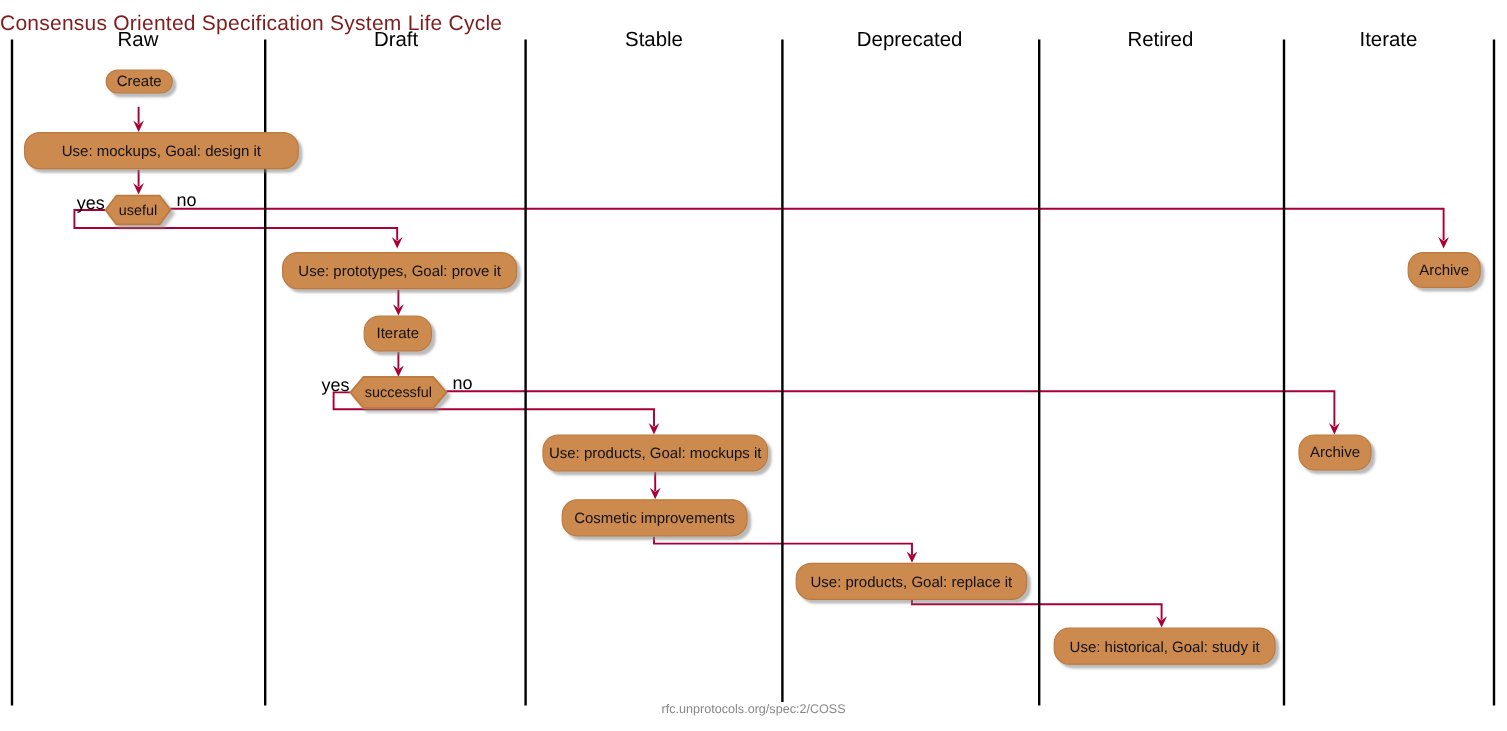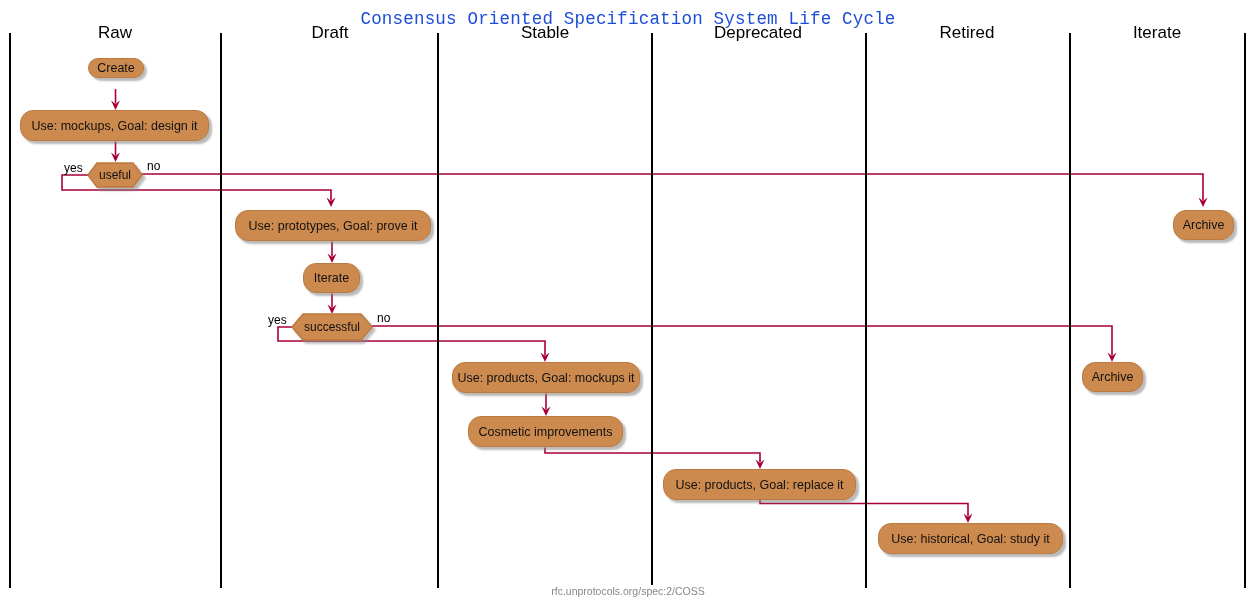--- a/index.html
+++ b/index.html
@@ -9,43 +9,43 @@
     --lane-line:#000000;
     --footer:#888888;
     --text:#111111;
   }
   html,body{margin:0;padding:0;background:#ffffff;}
   #stage{
     position:relative;width:1256px;height:609px;background:#ffffff;overflow:hidden;
     font-family:"Liberation Sans","DejaVu Sans",sans-serif;color:var(--text);
   }
   #title{
-    position:absolute;left:0;right:0;top:9px;text-align:center;
-    font-size:17.5px;letter-spacing:0.2px;color:#1d4ed8;font-family:Liberation Mono, monospace;
+    position:absolute;left:0;right:0;top:9px;text-align:left;
+    font-size:17.5px;letter-spacing:0.2px;color:#7f1d1d;
   }
   .lane-label{
     position:absolute;top:23px;transform:translateX(-50%);
     font-size:17px;color:#000;white-space:nowrap;
   }
   svg#wires{position:absolute;left:0;top:0;}
   .node{
     position:absolute;box-sizing:border-box;
     background:var(--node-fill);
     border:1.5px solid var(--node-border);
     border-radius:13px;
     box-shadow:3px 3px 2px rgba(130,130,130,0.55);
     display:flex;align-items:center;justify-content:center;
     font-size:12.5px;white-space:nowrap;color:var(--text);
   }
   .hex-label{
     position:absolute;display:flex;align-items:center;justify-content:center;
     font-size:12px;color:var(--text);white-space:nowrap;
   }
   .branch-label{
-    position:absolute;font-size:12px;color:#000;white-space:nowrap;
+    position:absolute;font-size:15px;color:#000;white-space:nowrap;
   }
   #footer{
     position:absolute;left:0;right:0;top:585px;text-align:center;
     font-size:10.5px;color:var(--footer);
   }
 </style>
 </head>
 <body>
 
 <div id="stage">
@@ -104,21 +104,21 @@
       <line x1="1245" y1="33" x2="1245" y2="588"></line>
     </g>
 
     <g style="fill:var(--node-fill);stroke:var(--node-border)" stroke-width="1.5" filter="url(#ds)">
       <polygon points="88,175 97,163 133,163 142,175 133,187 97,187"></polygon>
       <polygon points="292,327 303,314 361,314 372,327 361,340 303,340"></polygon>
     </g>
   </svg>
 
   <div class="node" style="left:88px;top:58px;width:56px;height:20px">Create</div>
-  <div class="node" style="left:20px;top:110px;width:189px;height:31px">Use: mockups, Goal: design it</div>
+  <div class="node" style="left:20px;top:110px;width:229px;height:31px">Use: mockups, Goal: design it</div>
   <div class="node" style="left:235px;top:210px;width:196px;height:31px">Use: prototypes, Goal: prove it</div>
   <div class="node" style="left:303px;top:263px;width:57px;height:30px">Iterate</div>
   <div class="node" style="left:452px;top:362px;width:188px;height:31px">Use: products, Goal: mockups it</div>
   <div class="node" style="left:663px;top:469px;width:193px;height:31px">Use: products, Goal: replace it</div>
   <div class="node" style="left:468px;top:416px;width:155px;height:31px">Cosmetic improvements</div>
   <div class="node" style="left:878px;top:523px;width:185px;height:31px">Use: historical, Goal: study it</div>
   <div class="node" style="left:1173px;top:210px;width:61px;height:30px">Archive</div>
   <div class="node" style="left:1082px;top:362px;width:61px;height:30px">Archive</div>
 
   <div class="hex-label" style="left:88px;top:163px;width:54px;height:24px">useful</div>

